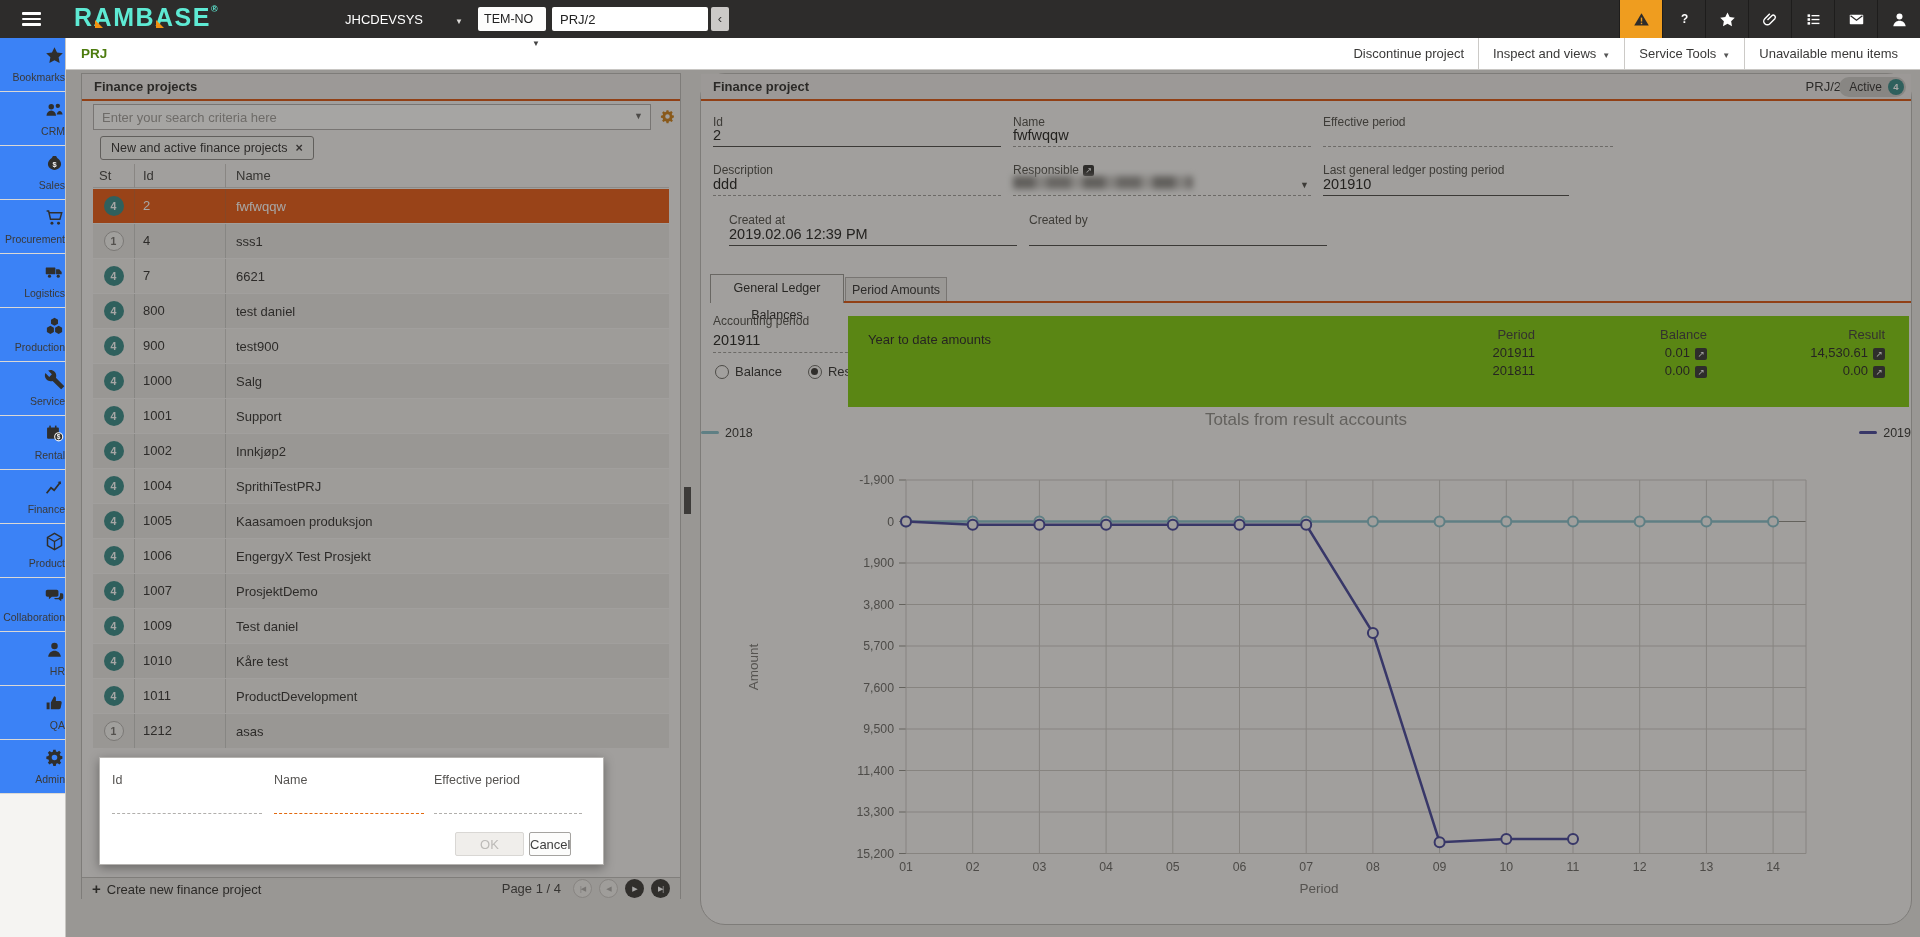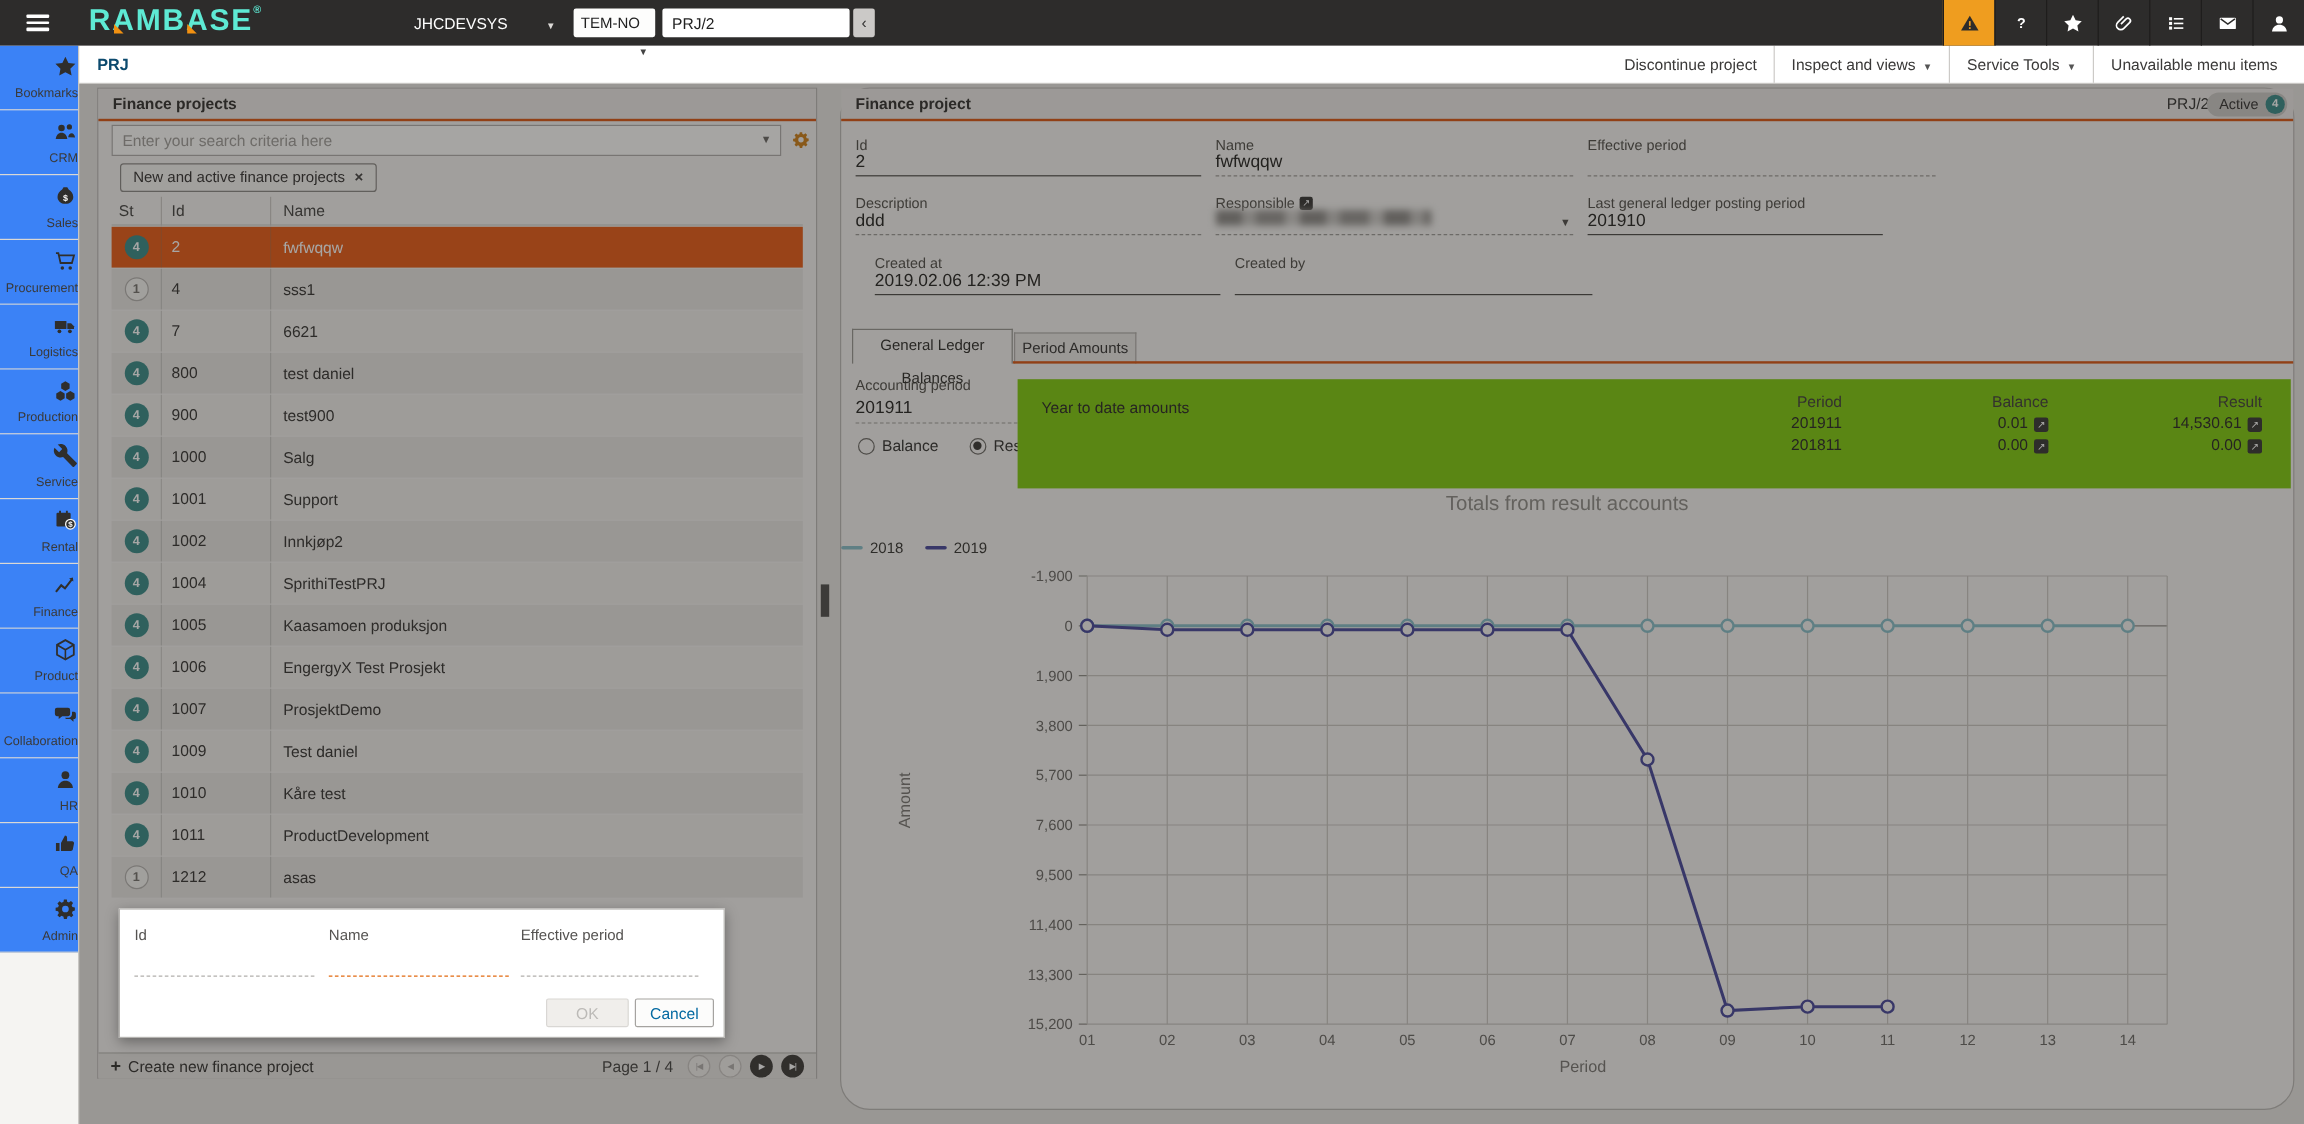--- a/index.html
+++ b/index.html
@@ -24,21 +24,21 @@
              font-family:inherit; font-size:13px; color:#222; padding:0 8px; }
   .back-key { position:absolute; left:711px; top:7px; width:18px; height:24px; background:#cbc9c7; border-radius:2px;
               color:#333; font-size:13px; text-align:center; line-height:23px; cursor:pointer; }
   .topbar-icons { position:absolute; right:0; top:0; height:38px; display:flex; }
   .tb-cell { width:43px; height:38px; border-left:1px solid #1e1d1c; display:flex; align-items:center; justify-content:center; cursor:pointer; }
   .tb-cell svg { width:19px; height:19px; }
   .tb-cell.active-orange { background:#ef9d1f; }
 
   
   .menubar { position:absolute; left:0; top:38px; width:1920px; height:32px; background:#fff; border-bottom:1px solid #c8c6c3; z-index:5; }
-  .menubar-title { position:absolute; left:81px; top:0; line-height:31px; font-size:13.5px; font-weight:bold; color:#0c4a6e; }
+  .menubar-title { position:absolute; left:81px; top:0; line-height:31px; font-size:13.5px; font-weight:bold; color:#4d7c0f; }
   .menubar-actions { position:absolute; right:8px; top:0; height:31px; display:flex; }
   .mb-item { line-height:31px; font-size:13px; color:#3a3938; padding:0 14px; border-left:1px solid #cccac7; cursor:pointer; white-space:nowrap; }
   .mb-item:first-child { border-left:none; }
   .mb-item .dd { font-size:8px; color:#555; margin-left:6px; }
 
   
   .sidebar { position:absolute; left:0; top:38px; bottom:0; width:66px; background:#f5f4f2; border-right:1px solid #c8c6c3; z-index:10; }
   .sb-item { height:54px; background:#3b82f6; border-bottom:1px solid #dad8d5; text-align:right; padding-top:7px; cursor:pointer; }
   .sb-icon svg { width:21px; height:21px; fill:#2f2e2c; }
   .sb-label { display:block; font-size:10.5px; color:#3a3938; margin-top:1px; }
@@ -93,21 +93,21 @@
   .modal { position:absolute; left:33px; top:687px; width:505px; height:108px; background:#fff; border:1px solid #b5b3b0;
            box-shadow:0 3px 10px rgba(0,0,0,0.35); z-index:60; }
   .m-field { position:absolute; top:12px; height:44px; border-bottom:1px dashed #b1afac; }
   .m-field.focused { border-bottom-color:#e2690f; }
   .m-label { font-size:12.5px; color:#555351; }
   .m-f1 { left:12px;  width:150px; }
   .m-f2 { left:174px; width:150px; }
   .m-f3 { left:334px; width:148px; }
   .m-btn { position:absolute; top:74px; height:24px; border-radius:2px; font-size:13px; font-family:inherit; cursor:pointer; }
   .m-ok { left:355px; width:69px; background:#f0eeeb; border:1px solid #d9d7d4; color:#bcbab7; }
-  .m-cancel { left:429px; width:66px; background:#fcfcfb; border:1px solid #a5a3a0; color:#0369a1; }
+  .m-cancel { left:429px; width:42px; background:#fcfcfb; border:1px solid #a5a3a0; color:#404040; }
 
   
   .docref { position:absolute; right:70px; line-height:25px; font-size:13px; color:#3a3938; }
   .status-pill { position:absolute; right:5px; top:3px; height:20px; border-radius:10px; background:#cdcbc8;
                  display:flex; align-items:center; padding:0 2px 0 10px; gap:6px; }
   .pill-label { font-size:12px; color:#3a3938; }
   .pill-badge { width:16px; height:16px; border-radius:50%; background:#3e8e8b; color:#fff; font-size:9.5px; font-weight:bold;
                 text-align:center; line-height:16px; }
   .fcell { position:absolute; }
   .fcell .flabel { font-size:12px; color:#56544f; }
@@ -143,21 +143,21 @@
   .ytd-table { position:absolute; right:24px; top:10px; font-size:13px; }
   .ytd-row { display:flex; line-height:18px; }
   .yc { text-align:right; }
   .y1 { width:120px; } .y2 { width:172px; } .y3 { width:178px; }
   .ytd-hd { color:#45443f; }
   .ytd-rows { color:#2f2e2b; }
   .ext-icon { display:inline-block; width:12px; height:12px; background:#3d3c3a; color:#fff; font-size:8.5px; line-height:12px;
               text-align:center; border-radius:2px; margin-left:5px; cursor:pointer; }
 
   .chart-title { position:absolute; left:0; right:0; top:336px; text-align:center; font-size:17px; color:#92908c; }
-  .chart-legend { position:absolute; left:0; right:0; top:376px; display:flex; justify-content:flex-start; gap:18px;
+  .chart-legend { position:absolute; left:0; right:0; top:352px; display:flex; justify-content:space-between; gap:18px;
                   font-size:12.5px; color:#3b3a37; }
   .lg-item { cursor:pointer; }
   .lg-swatch { display:inline-block; width:18px; height:3.5px; border-radius:2px; margin-right:6px; vertical-align:3px; }
   #chart { position:absolute; left:0; top:387px; }
   #chart text { font-family:"Liberation Sans", sans-serif; }
   #chart .tick { font-size:12.3px; fill:#6e6c69; }
   #chart .axis-label { font-size:13.5px; fill:#7c7a77; }
 </style>
 </head>
 <body>

